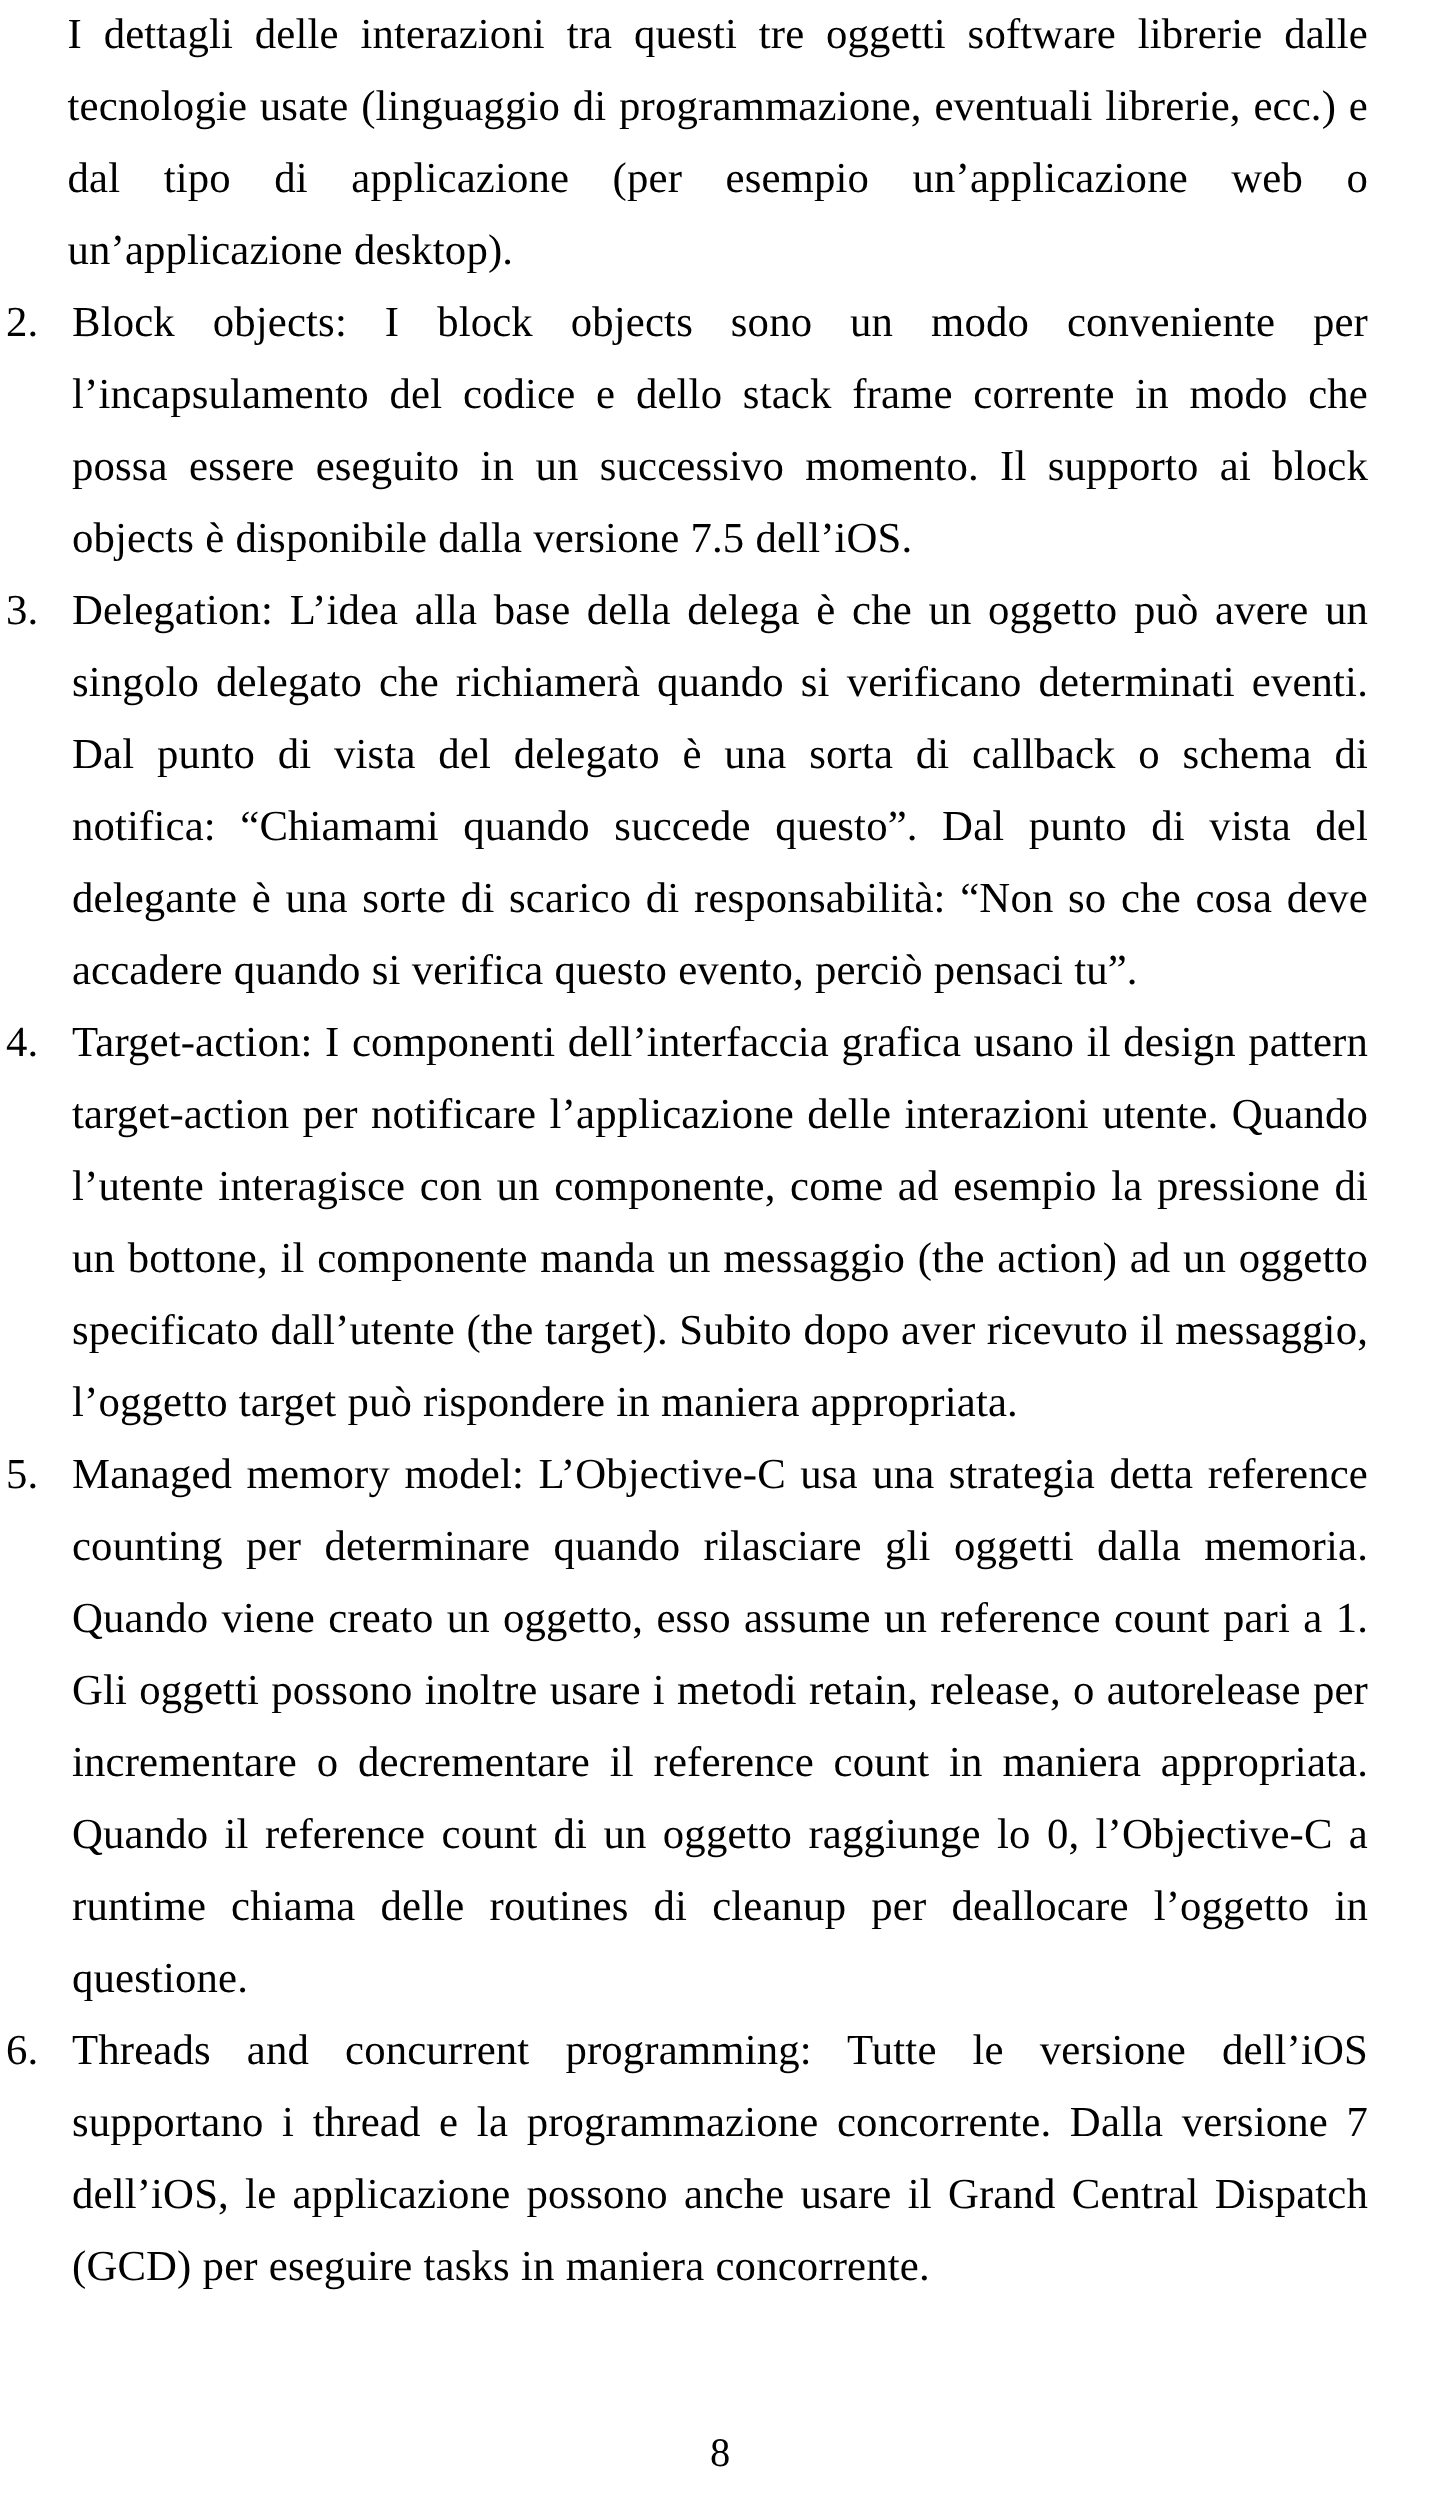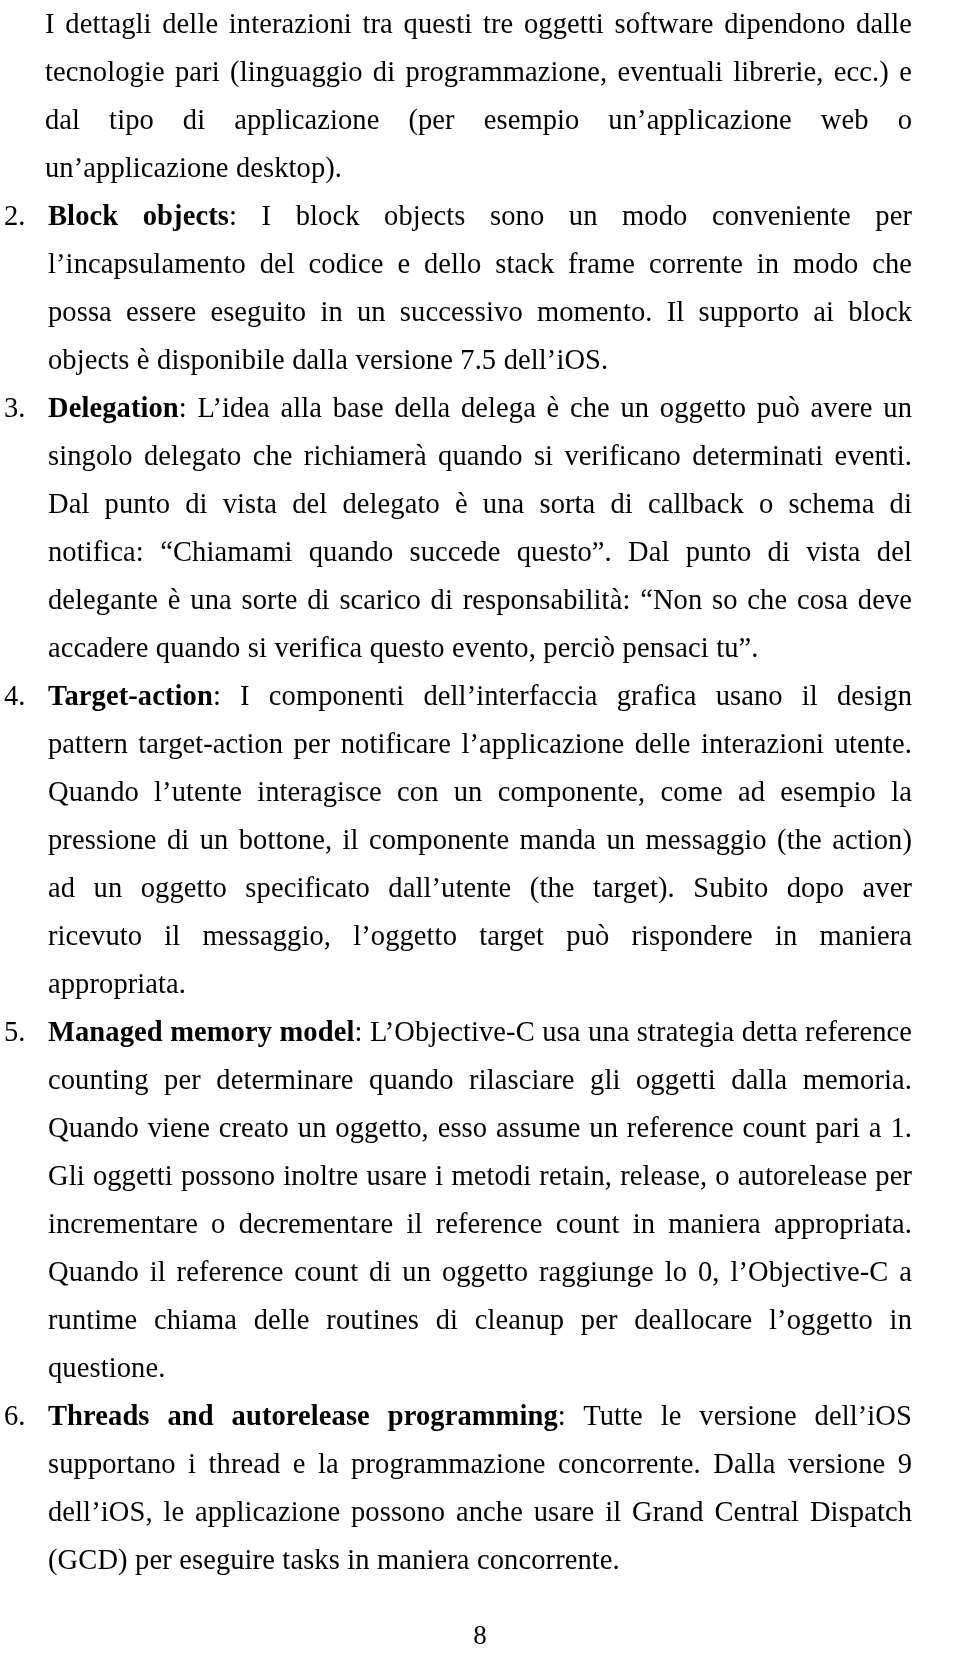--- a/index.html
+++ b/index.html
@@ -66,41 +66,41 @@
     width: 34px;
     text-align: left;
     font-size: 28.5px;
     line-height: 48px;
     font-weight: normal;
   }
   li.item .body {
     display: block;
   }
   li.item .term {
-    font-weight: bold;
+    font-weight: normal;
   }
 
   
   .page-number {
     position: absolute;
     left: 0;
     right: 0;
     bottom: 22px;
     text-align: center;
     font-size: 27px;
     line-height: 32px;
   }
 </style>
 </head>
 <body>
 
 <div class="page">
   <div class="content">
 
-    <p class="para-intro">I dettagli delle interazioni tra questi tre oggetti software dipendono dalle tecnologie pari (linguaggio di programmazione, eventuali librerie, ecc.) e dal tipo di applicazione (per esempio un’applicazione web o un’applicazione desktop).</p>
+    <p class="para-intro">I dettagli delle interazioni tra questi tre oggetti software librerie dalle tecnologie usate (linguaggio di programmazione, eventuali librerie, ecc.) e dal tipo di applicazione (per esempio un’applicazione web o un’applicazione desktop).</p>
 
     <ol class="items">
 
       <li class="item">
         <span class="marker">2.</span>
         <span class="body"><span class="term">Block objects</span><span>: </span><span>I block objects sono un modo conveniente per l’incapsulamento del codice e dello stack frame corrente in modo che possa essere eseguito in un successivo momento. Il supporto ai block objects è disponibile dalla versione 7.5 dell’iOS.</span></span>
       </li>
 
       <li class="item">
         <span class="marker">3.</span>
@@ -112,21 +112,21 @@
         <span class="body"><span class="term">Target-action</span><span>: </span><span>I componenti dell’interfaccia grafica usano il design pattern target-action per notificare l’applicazione delle interazioni utente. Quando l’utente interagisce con un componente, come ad esempio la pressione di un bottone, il componente manda un messaggio (the action) ad un oggetto specificato dall’utente (the target). Subito dopo aver ricevuto il messaggio, l’oggetto target può rispondere in maniera appropriata.</span></span>
       </li>
 
       <li class="item">
         <span class="marker">5.</span>
         <span class="body"><span class="term">Managed memory model</span><span>: </span><span>L’Objective-C usa una strategia detta reference counting per determinare quando rilasciare gli oggetti dalla memoria. Quando viene creato un oggetto, esso assume un reference count pari a 1. Gli oggetti possono inoltre usare i metodi retain, release, o autorelease per incrementare o decrementare il reference count in maniera appropriata. Quando il reference count di un oggetto raggiunge lo 0, l’Objective-C a runtime chiama delle routines di cleanup per deallocare l’oggetto in questione.</span></span>
       </li>
 
       <li class="item">
         <span class="marker">6.</span>
-        <span class="body"><span class="term">Threads and autorelease programming</span><span>: </span><span>Tutte le versione dell’iOS supportano i thread e la programmazione concorrente. Dalla versione 9 dell’iOS, le applicazione possono anche usare il Grand Central Dispatch (GCD) per eseguire tasks in maniera concorrente.</span></span>
+        <span class="body"><span class="term">Threads and concurrent programming</span><span>: </span><span>Tutte le versione dell’iOS supportano i thread e la programmazione concorrente. Dalla versione 7 dell’iOS, le applicazione possono anche usare il Grand Central Dispatch (GCD) per eseguire tasks in maniera concorrente.</span></span>
       </li>
 
     </ol>
 
   </div>
 
   <div class="page-number">8</div>
 </div>
 
 </body></html>

